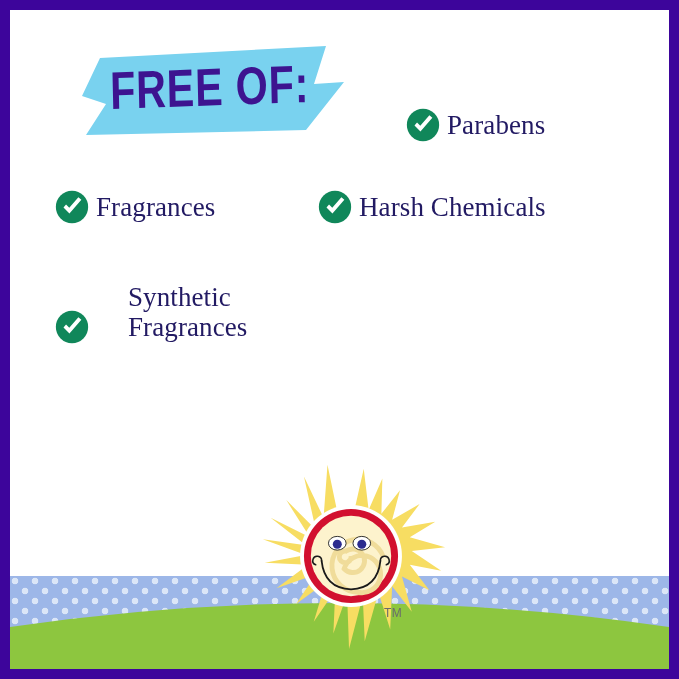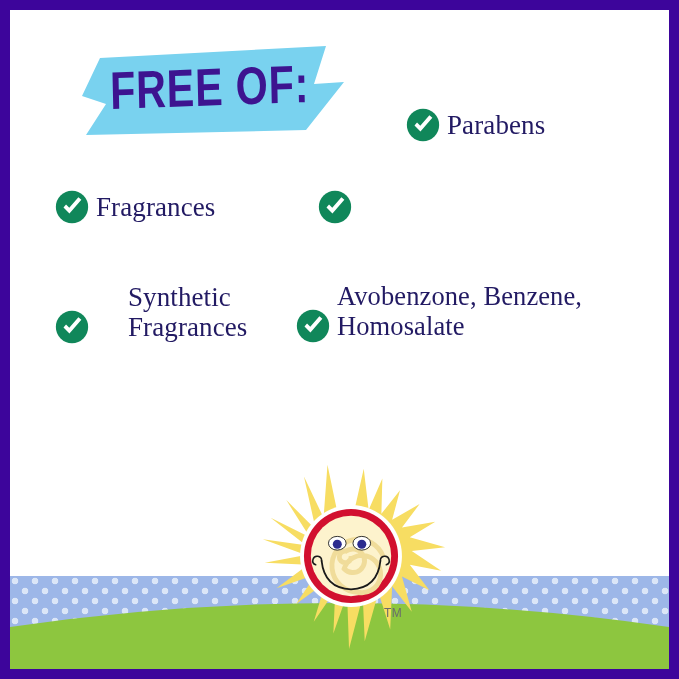--- a/index.html
+++ b/index.html
@@ -174,43 +174,34 @@
       <span class="label">Fragrances</span>
     </div>
 
     <div class="item" id="item-harsh">
       <span class="check">
         <svg viewBox="0 0 40 40">
             <circle cx="20" cy="20" r="19" fill="#10875a"></circle>
           <path d="M10 20.5 L17 27.5 L31 11.5 L27.5 8.5 L16.8 20.8 L13 17.2 Z" fill="#ffffff"></path>
           </svg>
       </span>
+      <span class="label">Harsh Chemicals</span>
     </div>
 
     <div class="item" id="item-synthetic">
       <span class="check">
         <svg viewBox="0 0 40 40">
             <circle cx="20" cy="20" r="19" fill="#10875a"></circle>
           <path d="M10 20.5 L17 27.5 L31 11.5 L27.5 8.5 L16.8 20.8 L13 17.2 Z" fill="#ffffff"></path>
           </svg>
       </span>
       <span class="label">Synthetic
 Fragrances</span>
     </div>
 
-    <div class="item" id="item-avobenzone">
-      <span class="check">
-        <svg viewBox="0 0 40 40">
-            <circle cx="20" cy="20" r="19" fill="#10875a"></circle>
-          <path d="M10 20.5 L17 27.5 L31 11.5 L27.5 8.5 L16.8 20.8 L13 17.2 Z" fill="#ffffff"></path>
-          </svg>
-      </span>
-      <span class="label">Avobenzone, Benzene,
-Homosalate</span>
-    </div>
 
 
     <div id="scenery">
       <div id="dots"></div>
       <div id="hill">
         <svg viewBox="0 0 659 86" preserveAspectRatio="none">
           <path d="M0 44 Q 330 -4 659 44 L659 86 L0 86 Z" fill="#8dc63f"></path>
         </svg>
       </div>
     </div>

